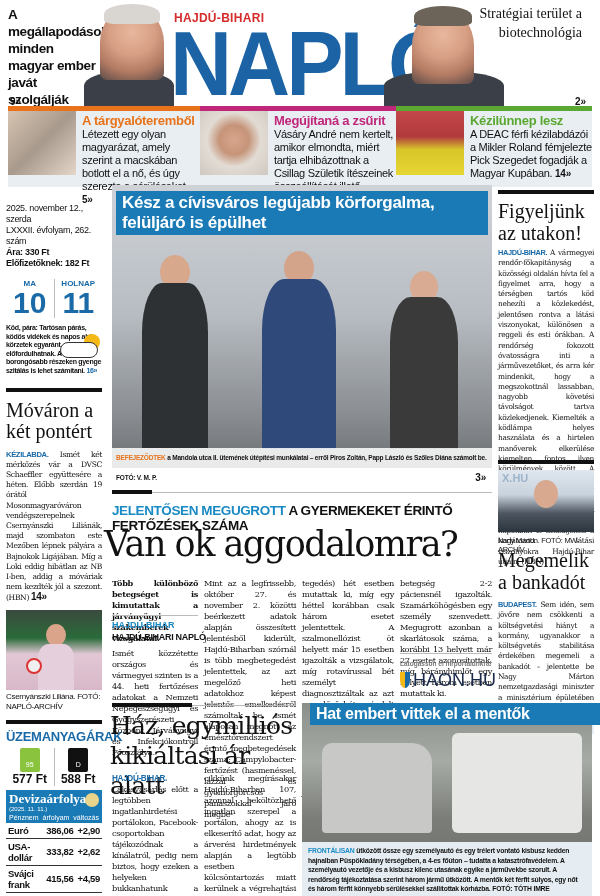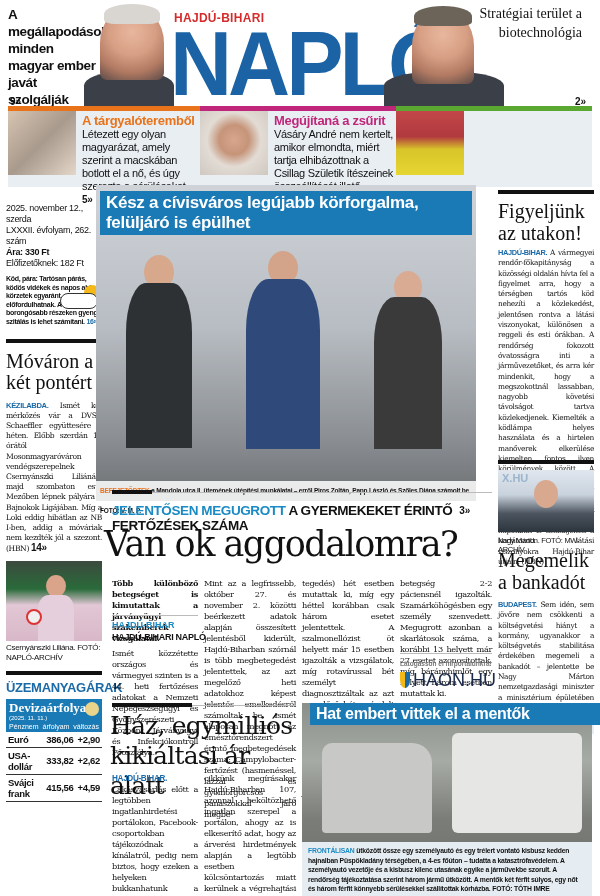--- a/index.html
+++ b/index.html
@@ -81,28 +81,43 @@
 <div class="abs teaser" style="left:200px;width:196px">
   <div class="ph" style="background:radial-gradient(circle at 50% 45%,#d7a68c 0,#c69479 30%,#e2dcd5 55%,#cfc8c0)"></div>
   <div class="txt cond">
     <div class="hd" style="color:#c0267a">Megújítaná a zsűrit</div>
     <span>Vásáry André nem kertelt, amikor elmondta, miért tartja elhibázottnak a Csillag Születik ítészeinek összeállítását illető döntést.</span>
     <span class="arrow">16»</span>
   </div>
 </div>
 <div class="abs teaser" style="left:396px;width:196px">
   <div class="ph" style="background:linear-gradient(180deg,#c2464a 0,#b13a3d 40%,#d8c52a 60%,#e6d632)"></div>
+  <div class="txt cond">
+    <div class="hd" style="color:#5aa832">Kézilünnep lesz</div>
+    <span>A DEAC férfi kézilabdázói a Mikler Roland fémjelezte Pick Szegedet fogadják a Magyar Kupában.</span>
+    <span class="arrow">14»</span>
+  </div>
 </div>
 
 <div id="leftcol" class="abs">
   <div class="small cond" style="font-weight:normal;margin-top:15px">2025. november 12., szerda</div>
   <div class="small cond">LXXXII. évfolyam, 262. szám</div>
   <div class="small cond" style="font-weight:bold">Ára: 330 Ft</div>
-  <div class="small cond" style="font-weight:normal">Előfizetőknek: 182 Ft</div>
-
+  <div class="small cond" style="font-weight:bold">Előfizetőknek: 182 Ft</div>
+
+  <div style="display:flex;margin-top:10px;text-align:center">
+    <div style="flex:1;border-right:1px solid #bbb">
+      <div class="blue" style="font-size:8px;font-weight:bold">MA</div>
+      <div class="wx-num">10</div>
+    </div>
+    <div style="flex:1">
+      <div class="blue" style="font-size:8px;font-weight:bold">HOLNAP</div>
+      <div class="wx-num">11</div>
+    </div>
+  </div>
   <div style="position:relative;margin-top:6px;font-size:7px;line-height:8.6px;font-weight:bold;letter-spacing:-0.3px">
     <div style="position:absolute;right:0;top:10px;width:42px;height:26px">
       <div style="position:absolute;right:2px;top:0;width:16px;height:16px;border-radius:50%;background:#f5b917"></div>
       <div style="position:absolute;left:0;top:8px;width:38px;height:16px;border-radius:10px;background:#fff;border:1.5px solid #333"></div>
     </div>
     <span>Köd, pára: Tartósan párás, ködös vidékek és napos abb körzetek egyaránt előfordulhatnak. A borongósabb részeken gyenge szitálás is lehet számítani.</span>
     <span class="blue">16»</span>
   </div>
 
   <div class="rule" style="margin-top:12px"></div>
@@ -114,20 +129,30 @@
   </div>
   <div style="margin-top:6px;height:80px;background:linear-gradient(180deg,#3b4a3e 0,#2a6b3a 35%,#e2c7d5 55%,#d8b8c8 100%);position:relative">
     <div style="position:absolute;left:40px;top:14px;width:20px;height:22px;border-radius:50%;background:#d9a48a"></div>
     <div style="position:absolute;left:32px;top:34px;width:36px;height:46px;background:#e5cfdc;border-radius:30% 30% 0 0"></div>
     <div style="position:absolute;left:20px;top:48px;width:16px;height:16px;border-radius:50%;background:#f0f0f0;border:2px solid #d33"></div>
   </div>
   <div class="cond" style="font-size:8px;line-height:10px;margin-top:2px">Csernyánszki Liliána. FOTÓ: NAPLÓ-ARCHÍV</div>
 
   <div class="rule" style="margin-top:8px"></div>
   <div class="blue" style="font-weight:900;font-size:13px;margin-top:5px;letter-spacing:-0.3px">ÜZEMANYAGÁRAK</div>
+  <div style="display:flex;margin-top:4px;text-align:center">
+    <div style="flex:1;border-right:1px solid #bbb">
+      <div style="margin:0 auto;width:20px;height:24px;background:#8ac43f;color:#fff;font-size:7px;padding-top:13px;border-radius:2px">95</div>
+      <div style="font-weight:900;font-size:12px">577 Ft</div>
+    </div>
+    <div style="flex:1">
+      <div style="margin:0 auto;width:20px;height:24px;background:#111;color:#fff;font-size:7px;padding-top:13px;border-radius:2px">D</div>
+      <div style="font-weight:900;font-size:12px">588 Ft</div>
+    </div>
+  </div>
 
   <div class="bluebg" style="margin-top:4px;color:#fff;padding:2px 3px;position:relative">
     <div class="ser2" style="font-weight:bold;font-size:13px;line-height:14px">Devizaárfolyam</div>
     <div style="font-size:6px">(2025. 11. 11.)</div>
     <div style="position:absolute;right:3px;top:3px;width:14px;height:14px;border-radius:50%;background:#e8d48a"></div>
     <div style="display:flex;justify-content:space-between;font-size:7px;margin-top:2px">
       <span>Pénznem</span>
         <span>árfolyam</span>
         <span>változás</span>
     </div>
@@ -147,21 +172,21 @@
         <tr>
           <td>Svájci frank</td>
           <td class="n">415,56</td>
           <td class="n">+4,59</td>
         </tr>
       </tbody>
     </table>
 
 </div>
 
-<div class="abs photo-bg" style="left:96px;top:185px;width:380px;height:316px">
+<div class="abs photo-bg" style="left:112px;top:185px;width:380px;height:283px">
   <div class="head-banner cond" style="position:absolute;left:4px;top:6px;width:372px">Kész a cívisváros legújabb körforgalma, felüljáró is épülhet</div>
 
   <div style="position:absolute;left:48px;top:70px;width:30px;height:34px;border-radius:50%;background:#d8a88d"></div>
   <div style="position:absolute;left:30px;top:98px;width:66px;height:165px;background:#2e3134;border-radius:30% 30% 0 0"></div>
   <div style="position:absolute;left:172px;top:66px;width:30px;height:34px;border-radius:50%;background:#d4a48a"></div>
   <div style="position:absolute;left:150px;top:94px;width:74px;height:170px;background:#2f4a7a;border-radius:30% 30% 0 0"></div>
   <div style="position:absolute;left:298px;top:86px;width:28px;height:32px;border-radius:50%;background:#d9ab93"></div>
   <div style="position:absolute;left:278px;top:112px;width:68px;height:152px;background:#3a3a3a;border-radius:30% 30% 0 0"></div>
   <div style="position:absolute;left:0;bottom:0;width:100%;height:20px;background:rgba(255,255,255,0.85);font-size:6.5px;line-height:20px;padding-left:4px;font-weight:bold;letter-spacing:-0.2px" class="cond">
     <span style="color:#e8731a">BEFEJEZŐDTEK</span>

